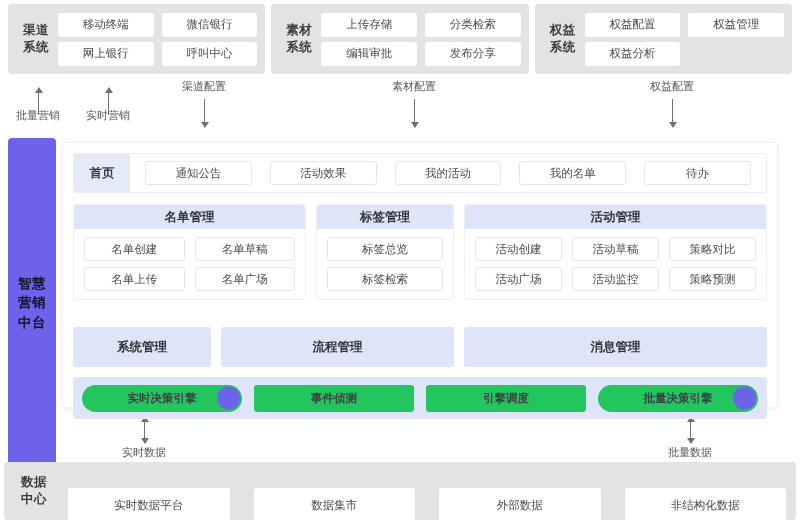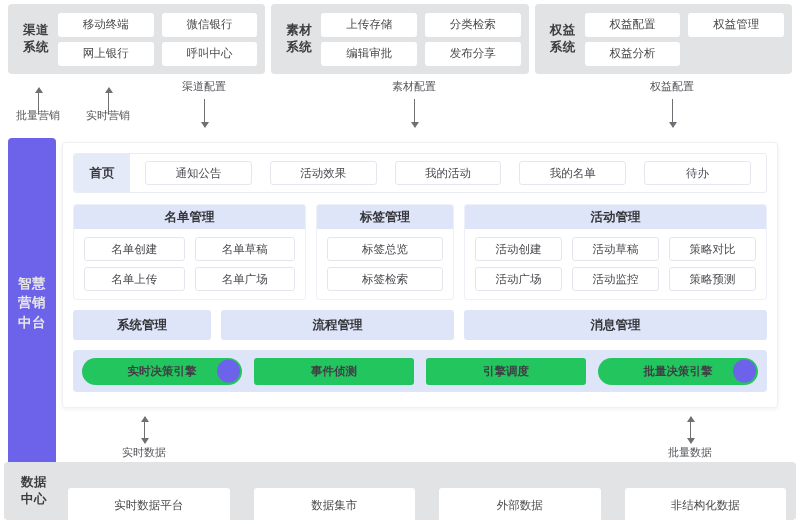--- a/index.html
+++ b/index.html
@@ -43,21 +43,21 @@
   }
   .head-up { top: -1px; border-bottom: 6px solid #6f7074; }
   .head-down { bottom: -1px; border-top: 6px solid #6f7074; }
 
   
   .sidebar {
     position: absolute; left: 8px; top: 138px;
     width: 48px; height: 330px;
     background: #6c63ea; border-radius: 4px;
     display: flex; align-items: center; justify-content: center;
-    color: #e5e5e5; font-size: 13.5px; font-weight: 700;
+    color: #0f172a; font-size: 13.5px; font-weight: 700;
     line-height: 1.45; text-align: center; letter-spacing: .5px;
   }
 
   
   .console {
     position: absolute; left: 62px; top: 142px;
     width: 716px; height: 266px;
     background: #ffffff;
     border: 1px solid #eef0f4;
     border-radius: 4px;
@@ -101,21 +101,21 @@
   .g2 .group-body { grid-template-columns: 1fr 1fr; }
   .g3 { flex: 1 1 auto; }
   .g3 .group-body { grid-template-columns: 1fr 1fr 1fr; }
   .mod-chip {
     height: 24px; border: 1px solid #e3e6ed; border-radius: 3px; background: #fff;
     display: flex; align-items: center; justify-content: center;
     font-size: 11.5px; color: #4a4b50;
   }
 
   
-  .bars-row { display: flex; gap: 10px; margin-top: 10px; height: 30px; }
+  .bars-row { display: flex; gap: 10px; margin-top: 27px; height: 40px; }
   .bar {
     background: #dfe5f8; border-radius: 3px;
     display: flex; align-items: center; justify-content: center;
     font-size: 12.5px; color: #35363b; font-weight: 700;
   }
   .bar-a { flex: 0 0 138px; }
   .bar-b { flex: 0 0 233px; }
   .bar-c { flex: 1 1 auto; }
 
   

